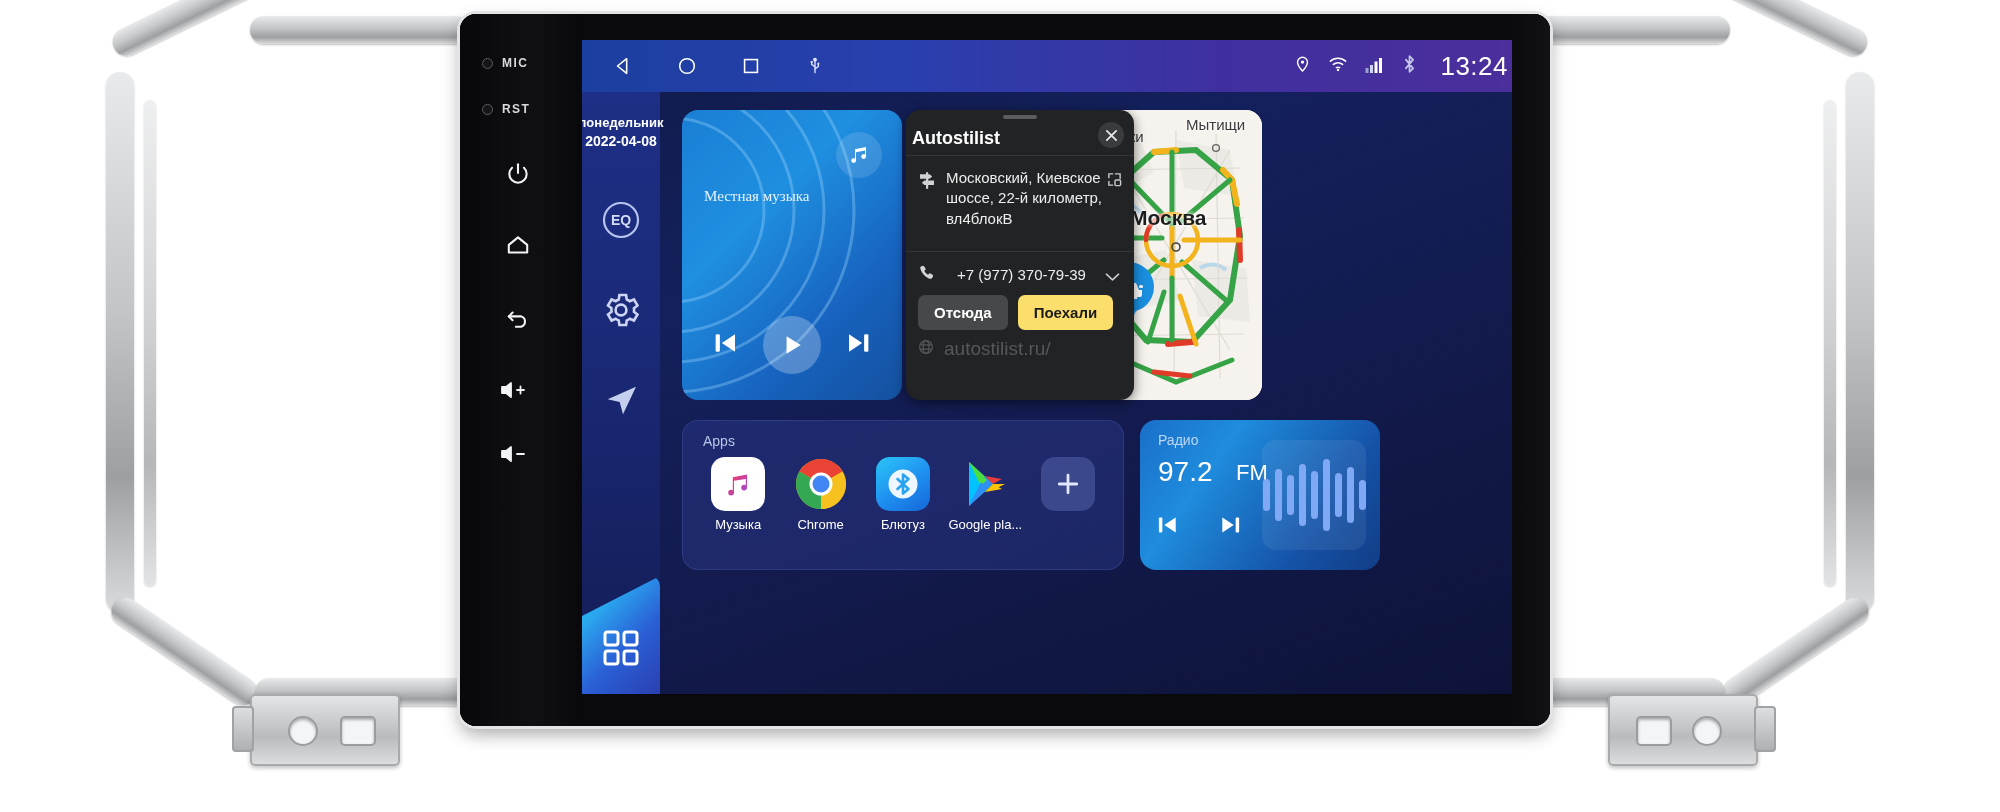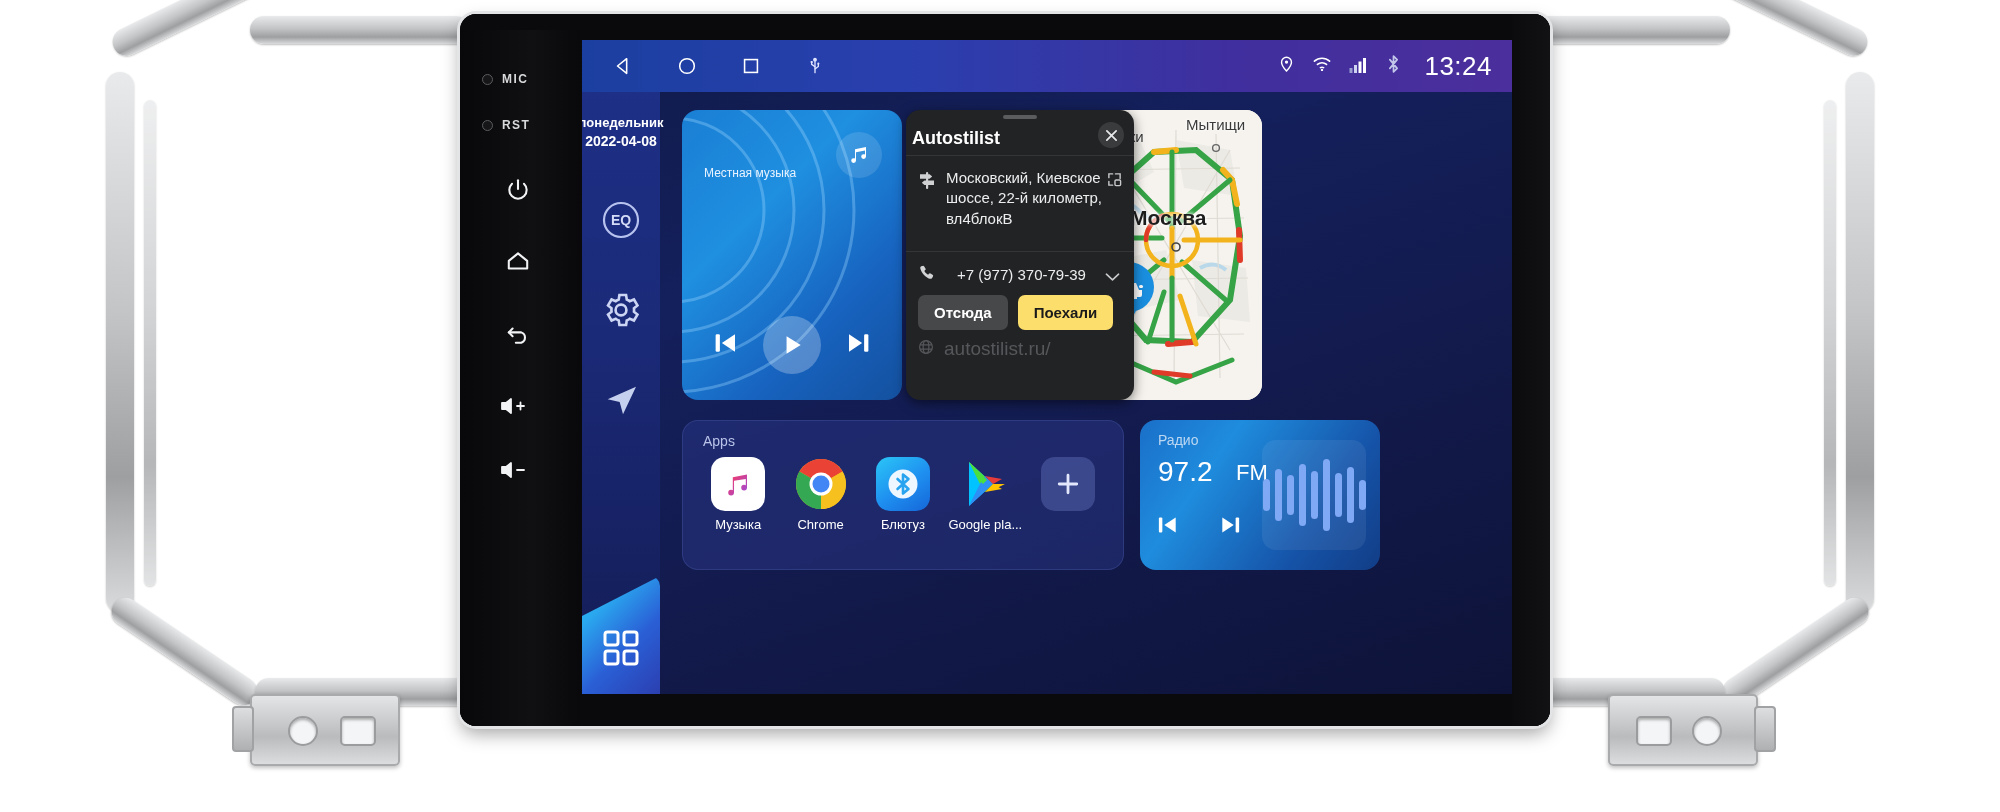--- a/index.html
+++ b/index.html
@@ -41,21 +41,21 @@
 
   
   .device{
     position:absolute; left:460px; top:14px; width:1090px; height:712px;
     background:#0a0a0c;
     border-radius:16px;
     box-shadow:0 0 0 3px #e3e4e5, 0 8px 18px rgba(0,0,0,.35);
     overflow:hidden;
   }
   .bezel-left{
-    position:absolute; left:0; top:16px; width:120px; height:100%;
+    position:absolute; left:0; top:0; width:120px; height:100%;
     background:linear-gradient(90deg,#08080a 0%,#101012 60%,#09090b 100%);
     padding-left:25px;
   }
   .bezel-right{
     position:absolute; right:0; top:0; width:38px; height:100%;
     background:linear-gradient(90deg,#0b0b0d,#121214);
   }
   .bezel-top{ position:absolute; left:0; top:0; width:100%; height:26px; background:#0a0a0c; }
   .bezel-bottom{ position:absolute; left:0; bottom:0; width:100%; height:32px; background:#0a0a0c; }
 
@@ -82,21 +82,21 @@
 
   
   .statusbar{
     position:absolute; left:0; top:0; width:100%; height:52px;
     background:linear-gradient(90deg,#1b3fa0 0%,#2a3fae 35%,#402f9e 70%,#4b2f9c 100%);
     display:flex; align-items:center;
   }
   .navicons{ display:flex; align-items:center; gap:38px; margin-left:28px; }
   .navicons .ic{ width:26px; height:26px; display:flex; align-items:center; justify-content:center; }
   .statusright{
-    margin-left:auto; display:flex; align-items:center; gap:17px; padding-right:20px;
+    margin-left:auto; display:flex; align-items:center; gap:17px; padding-right:4px;
   }
   .clock{ color:#fff; font-size:26px; font-weight:500; letter-spacing:.5px; margin-left:6px; }
 
   
   .rail{
     position:absolute; left:0; top:52px; width:78px; height:602px;
     background:linear-gradient(180deg,#1d2f86 0%,#1b2a78 40%,#131c54 100%);
     display:flex; flex-direction:column; align-items:center;
   }
   .rail .daybox{ margin-top:22px; text-align:center; line-height:1.35; }
@@ -119,21 +119,21 @@
 
   .card{ position:absolute; border-radius:16px; overflow:hidden; }
 
   
   .music{
     left:22px; top:18px; width:220px; height:290px;
     background:linear-gradient(135deg,#1a7fd4 0%,#1f8fe0 35%,#1763bf 70%,#14509f 100%);
   }
   .music .waves{ position:absolute; left:-70px; top:-50px; width:330px; height:330px; opacity:.35; }
   .music .mtitle{
-    position:absolute; left:22px; top:56px; color:#e8f3ff; font-size:12px;
+    position:absolute; left:22px; top:78px; color:#e8f3ff; font-size:15px;font-family:Liberation Serif, serif;
   }
   .music .noteicon{
     position:absolute; right:20px; top:22px; width:46px; height:46px; border-radius:50%;
     background:rgba(255,255,255,.13); display:flex; align-items:center; justify-content:center;
   }
   .music .mctrl{
     position:absolute; left:0; right:0; bottom:26px;
     display:flex; align-items:center; justify-content:space-around; padding:0 16px;
   }
   .playbtn{

